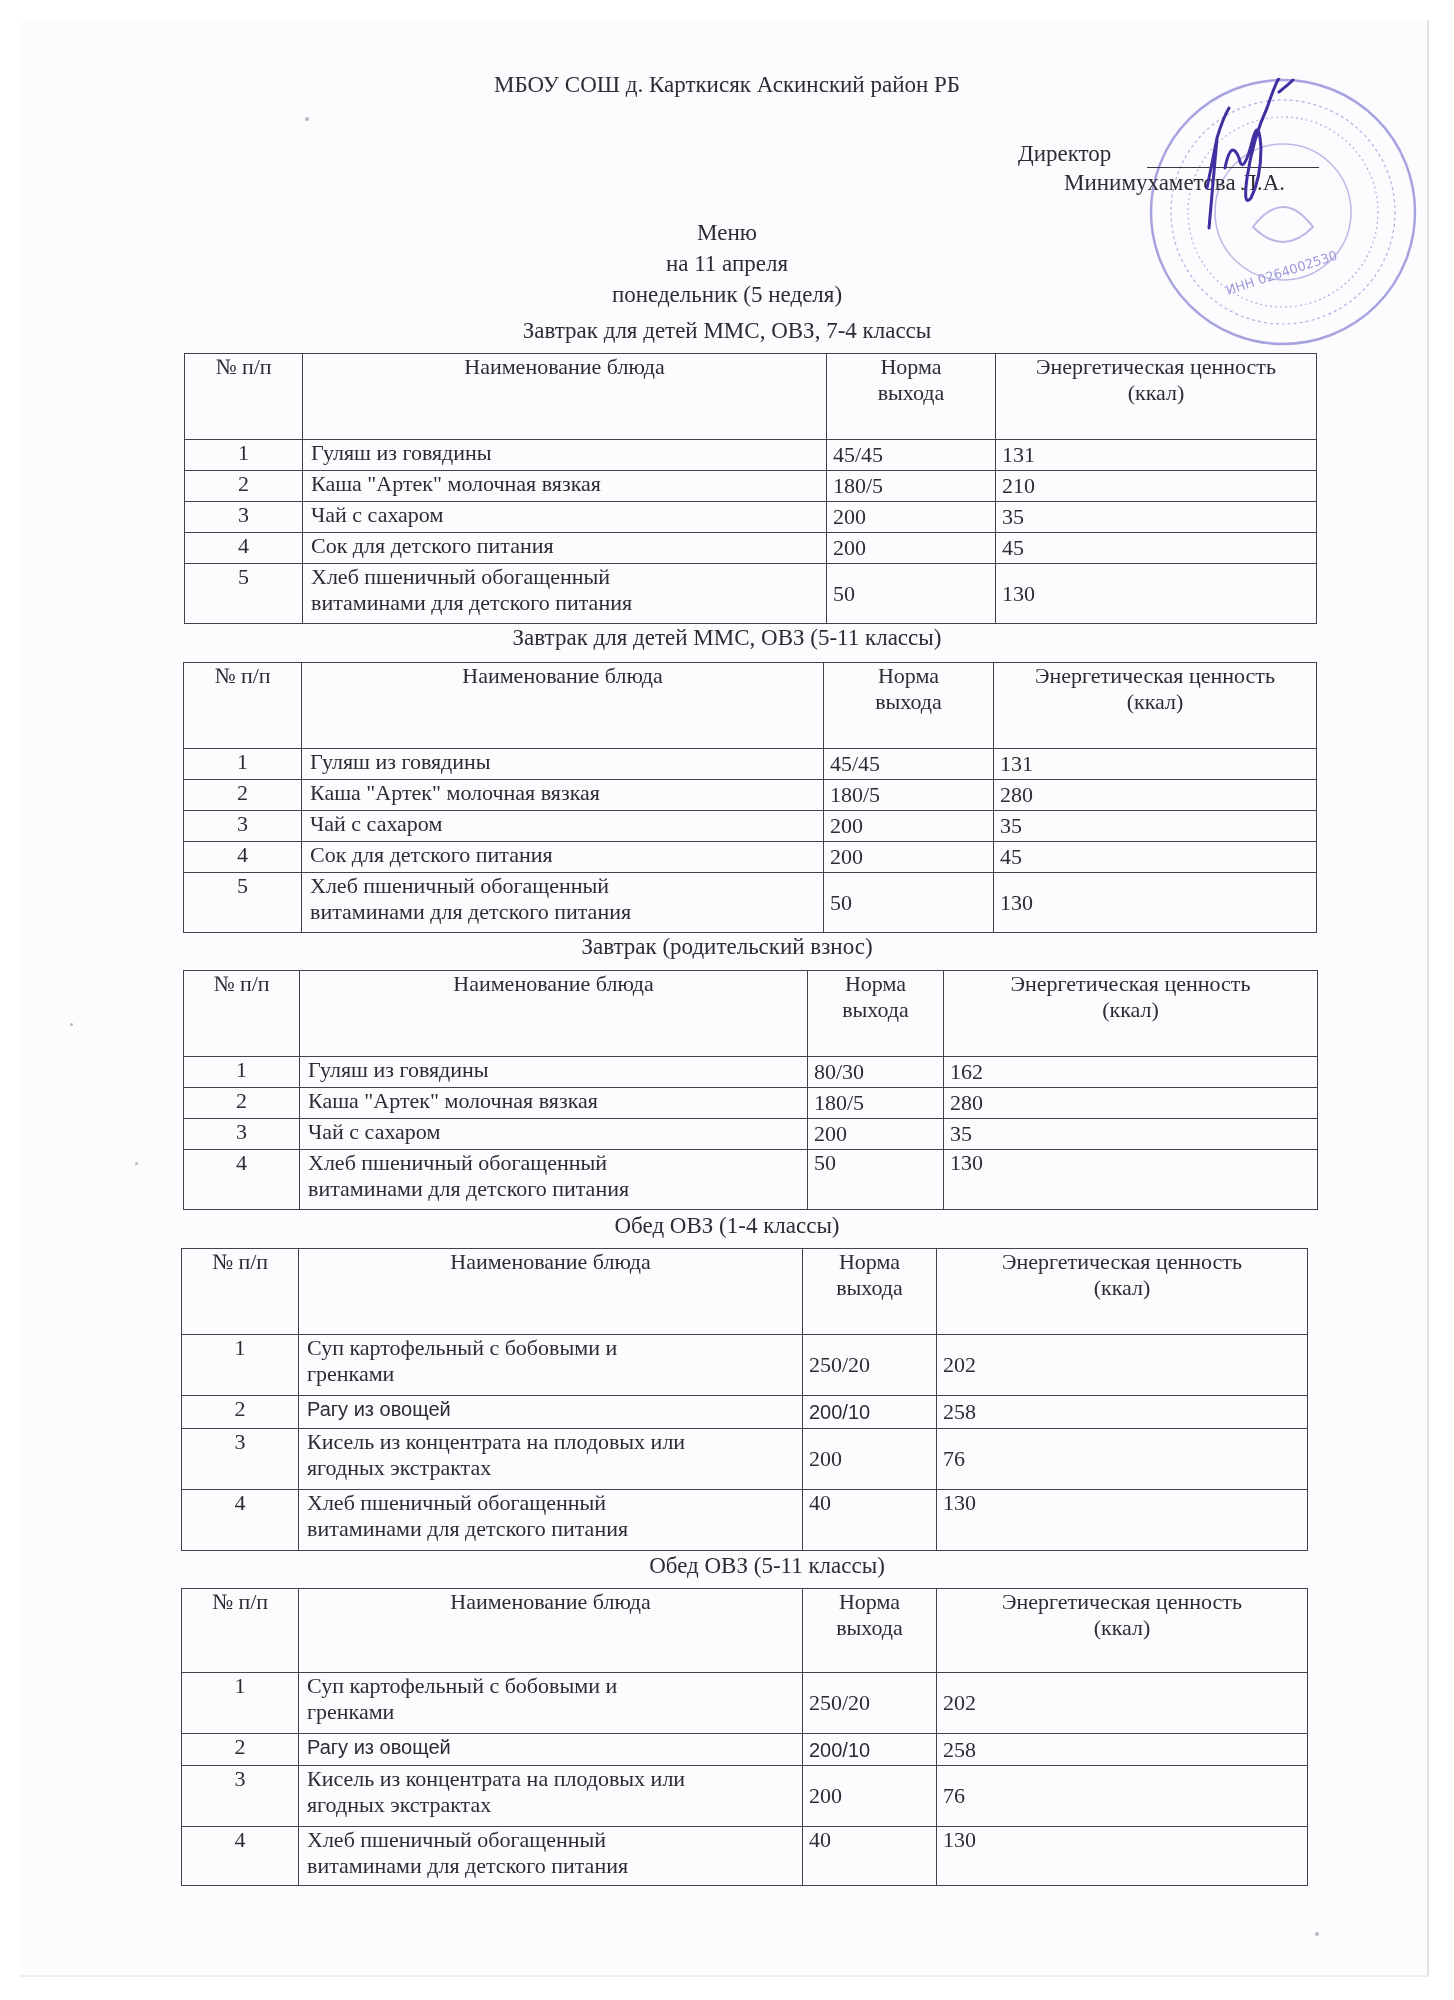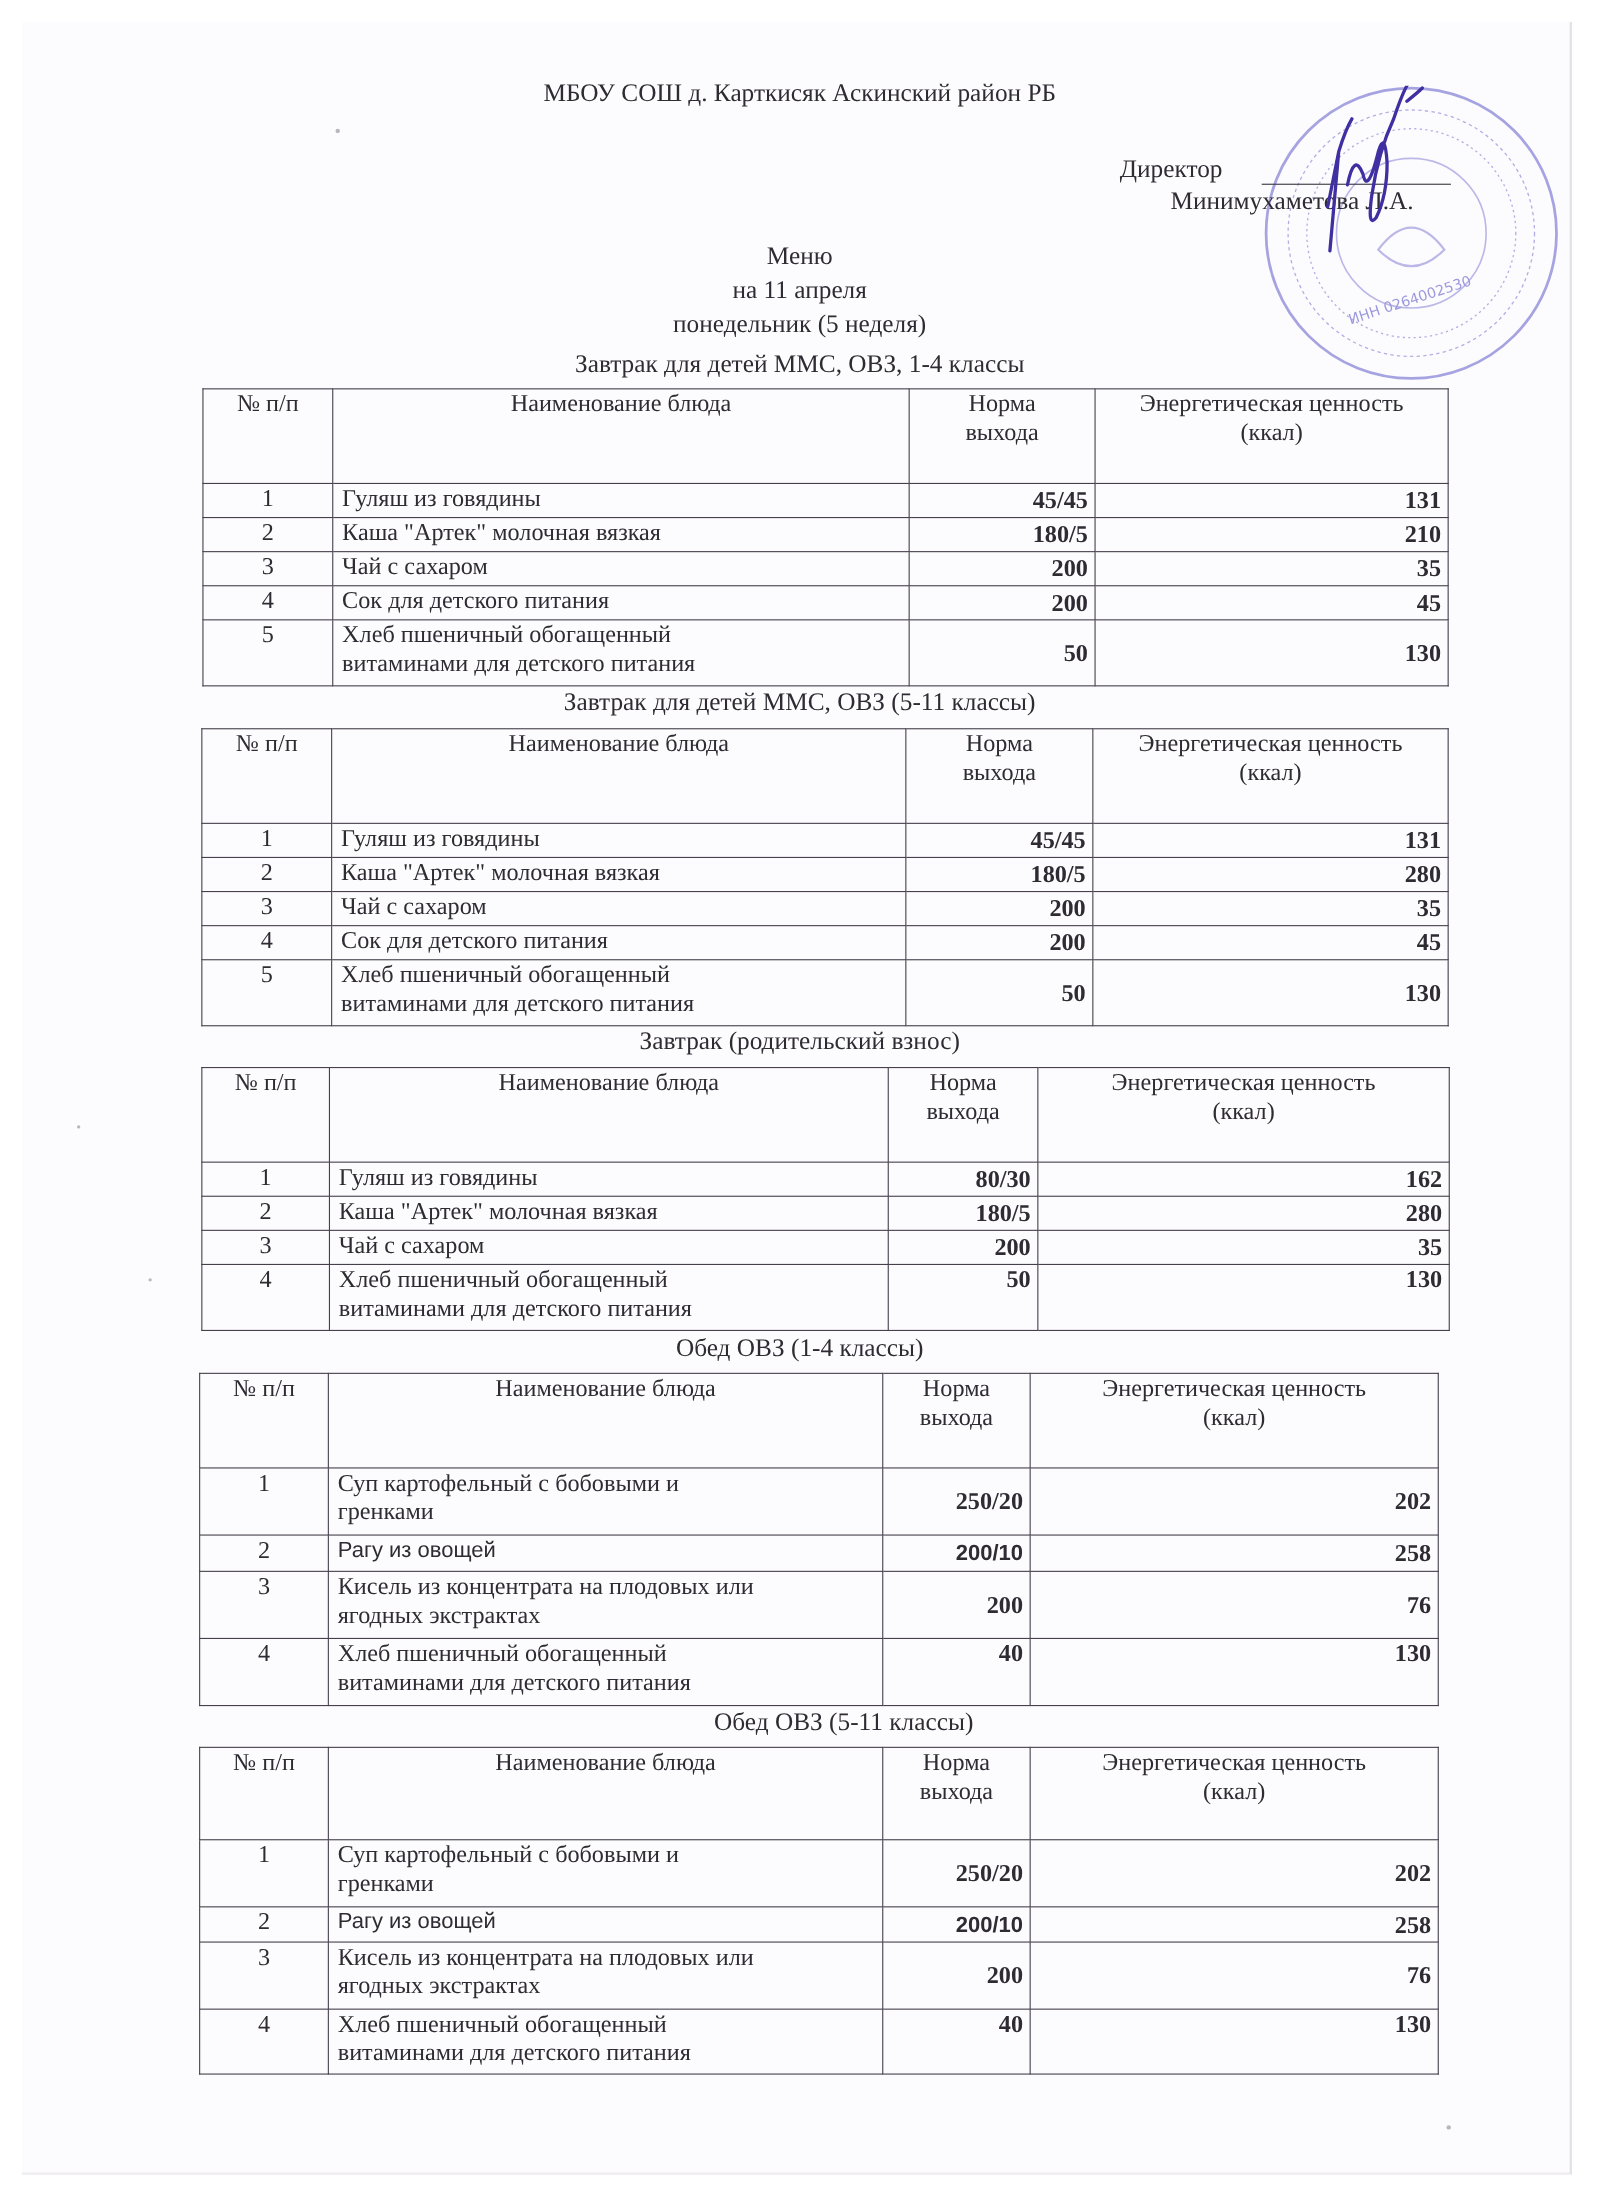--- a/index.html
+++ b/index.html
@@ -14,21 +14,21 @@
   .director-name { position:absolute; left:1064px; top:170px; font-size:23px; }
   .center-line { position:absolute; left:0; width:1454px; text-align:center; font-size:23px; }
   .stamp { position:absolute; left:1148px; top:77px; width:270px; height:270px; pointer-events:none; opacity:.75; }
   .signature { position:absolute; left:1195px; top:78px; width:110px; height:160px; pointer-events:none; }
 
   table.menu { position:absolute; border-collapse:collapse; font-size:22px; table-layout:fixed; }
   table.menu td, table.menu th { border:1.5px solid #45404c; padding:0 6px; font-weight:normal; line-height:26px; }
   table.menu th { text-align:center; vertical-align:middle; }
   table.menu td.num { text-align:center; vertical-align:top; }
   table.menu td.name { text-align:left; vertical-align:top; padding-left:8px; }
-  table.menu td.yield, table.menu td.kcal { text-align:right; vertical-align:middle;font-weight:bold; }
+  table.menu td.yield, table.menu td.kcal { text-align:left; vertical-align:middle; }
   table.menu td.yield.top, table.menu td.kcal.top { vertical-align:top; }
   table.menu tr.hdr th { vertical-align:top; padding-top:0; }
   table.menu th.mid { vertical-align:middle; }
   .sans { font-family:"Liberation Sans", "DejaVu Sans", sans-serif; font-size:20px; }
 </style>
 </head>
 <body>
 
 <div class="sheet">
   <span class="speck" style="left:285px;top:97px;"></span>
@@ -52,21 +52,21 @@
 <div class="director-name">Минимухаметова Л.А.</div>
 
 <svg class="signature" viewBox="0 0 110 160">
   <path d="M12 110 L22 60 L14 150 M22 60 Q28 40 34 30 M30 90 q6 -30 14 -10 q4 20 14 -20 q6 -20 8 10 q0 30 -10 50 q-8 10 -4 -20 q6 -40 20 -70 q10 -30 16 -36 M84 14 q10 -8 14 -12" fill="none" stroke="#3f2fa0" stroke-width="3" stroke-linecap="round" stroke-linejoin="round"></path>
 </svg>
 
 <div class="center-line" style="top:220px;">Меню</div>
 <div class="center-line" style="top:251px;">на 11  апреля</div>
 <div class="center-line" style="top:282px;">понедельник (5 неделя)</div>
 
-<div class="center-line" style="top:318px;">Завтрак для детей ММС, ОВЗ, 1-4 классы</div>
+<div class="center-line" style="top:318px;">Завтрак для детей ММС, ОВЗ, 7-4 классы</div>
 <table class="menu" style="left:184px;top:353px;width:1132px;">
   <colgroup>
       <col style="width:118px">
       <col style="width:524px">
       <col style="width:169px">
       <col style="width:321px">
     </colgroup>
   <tbody>
       <tr class="hdr" style="height:86px;">
     <th class="mid">№ п/п</th>

